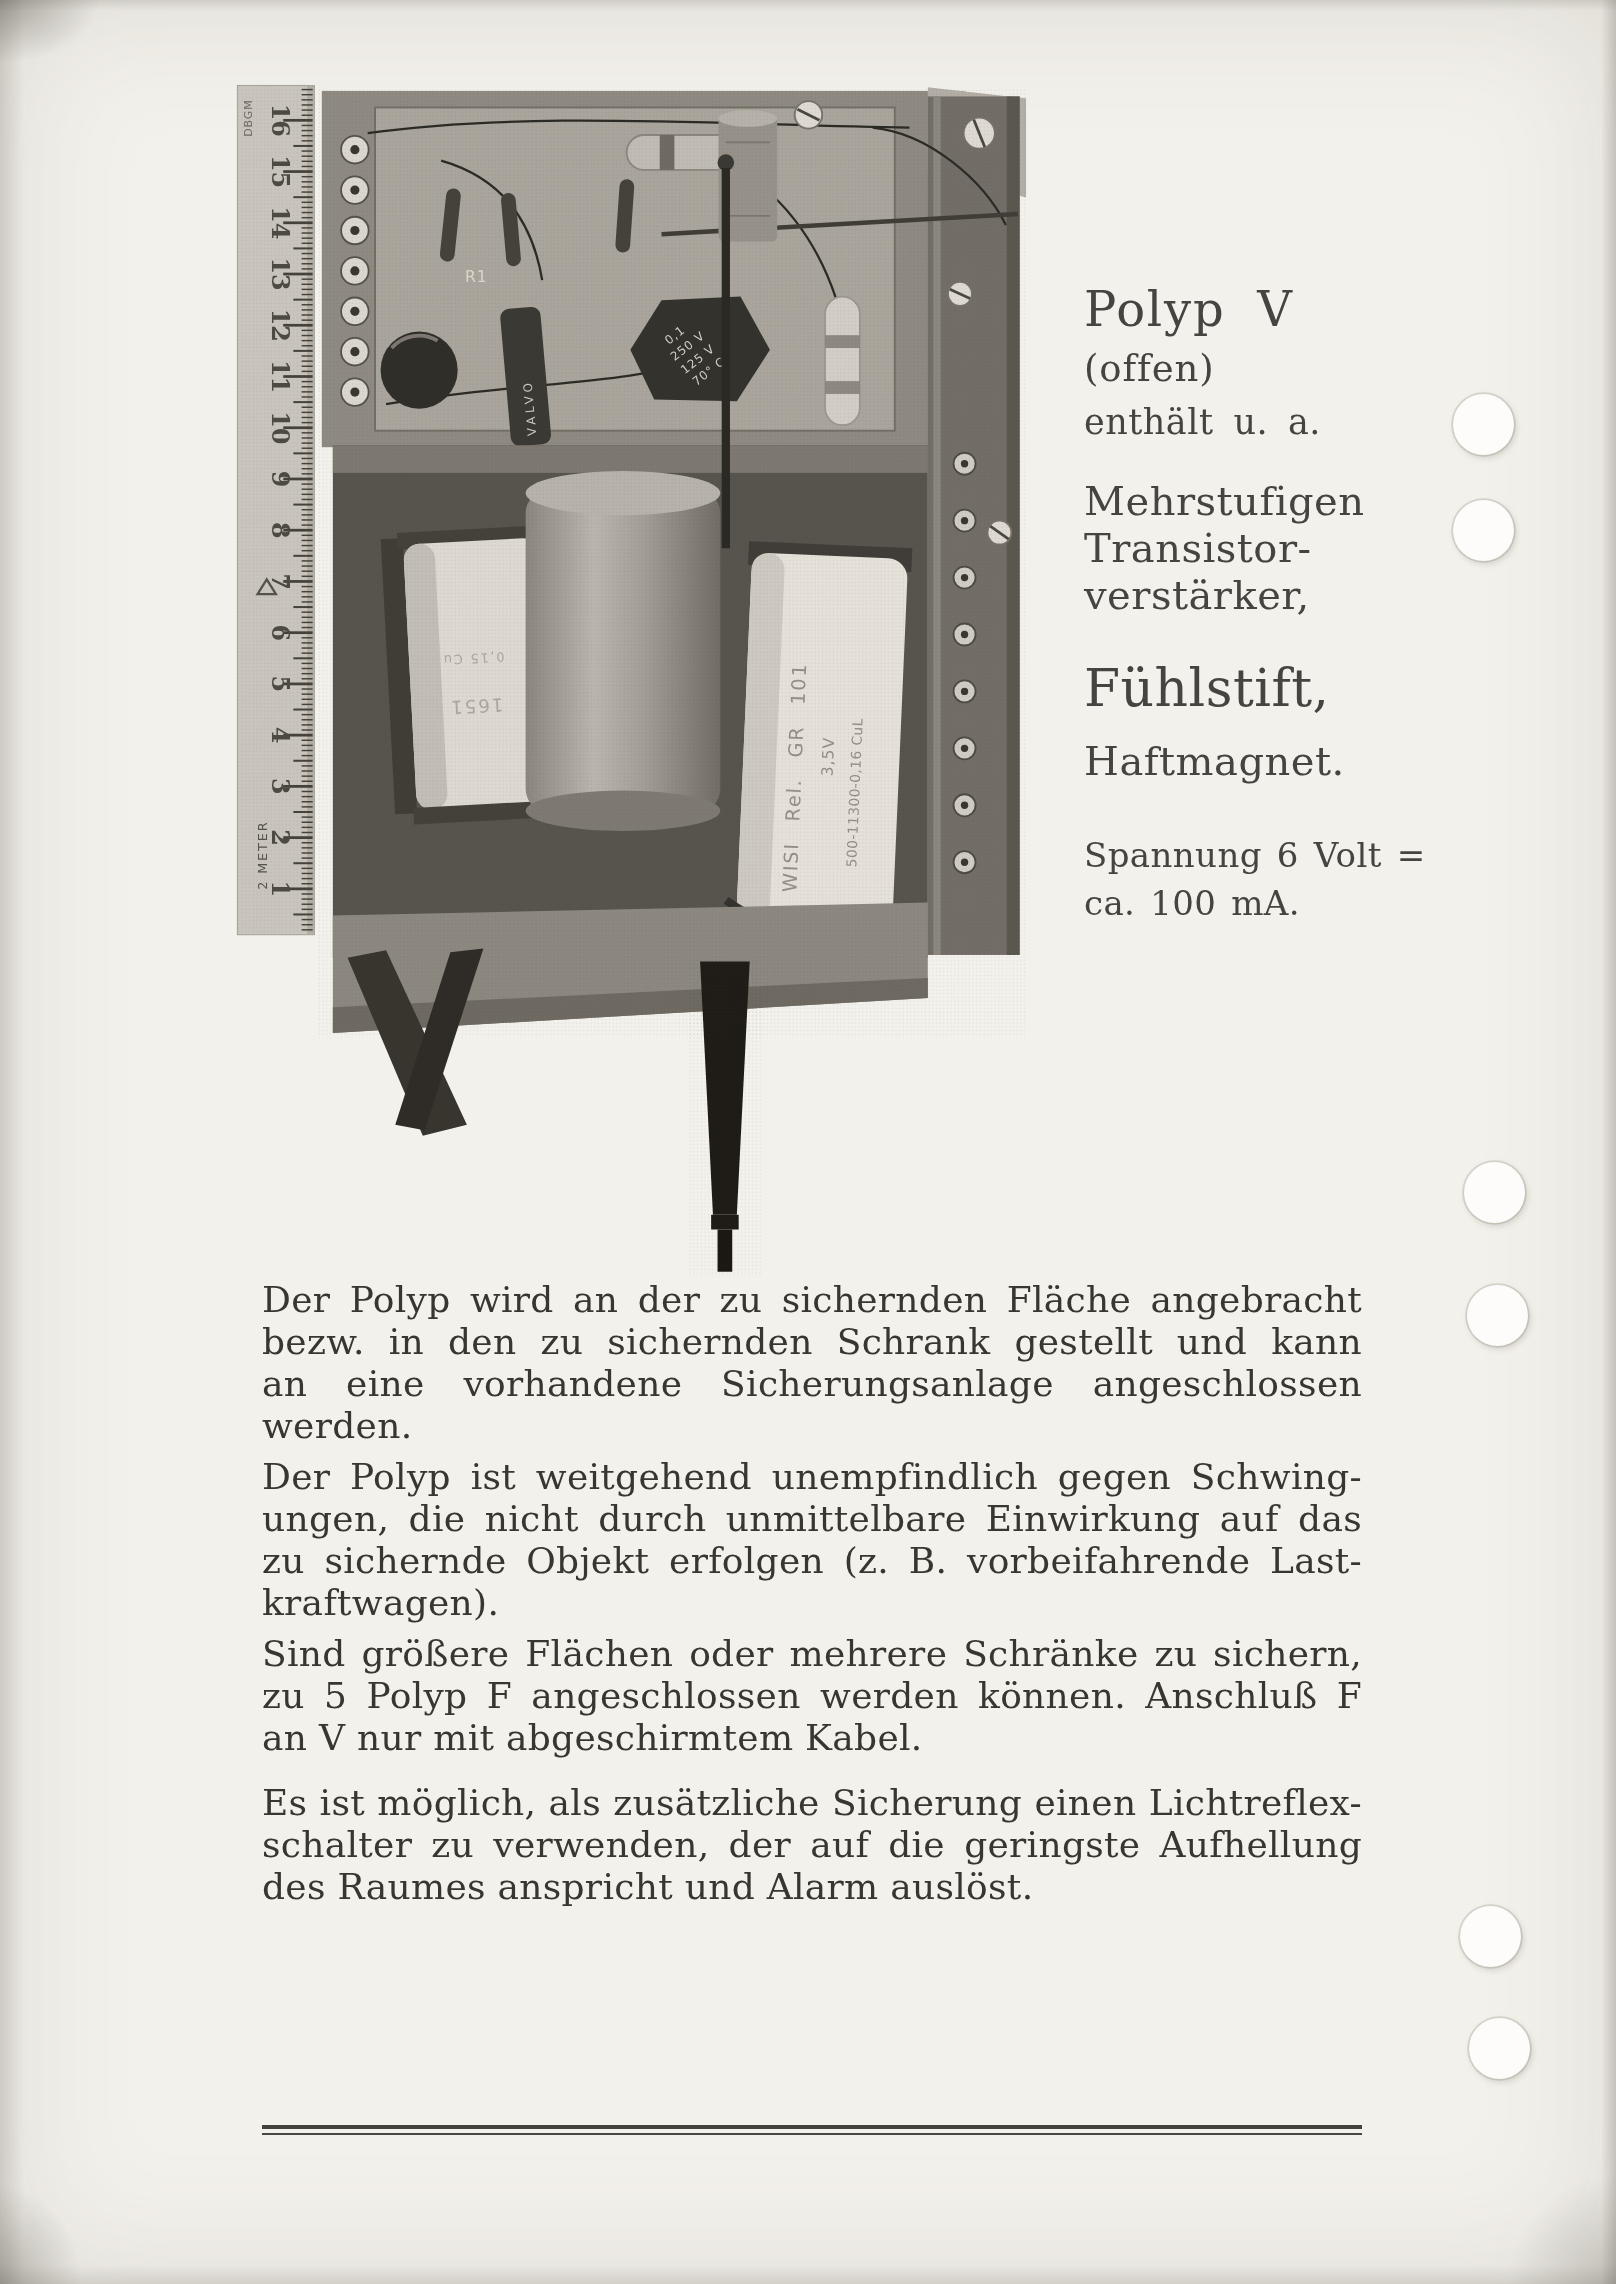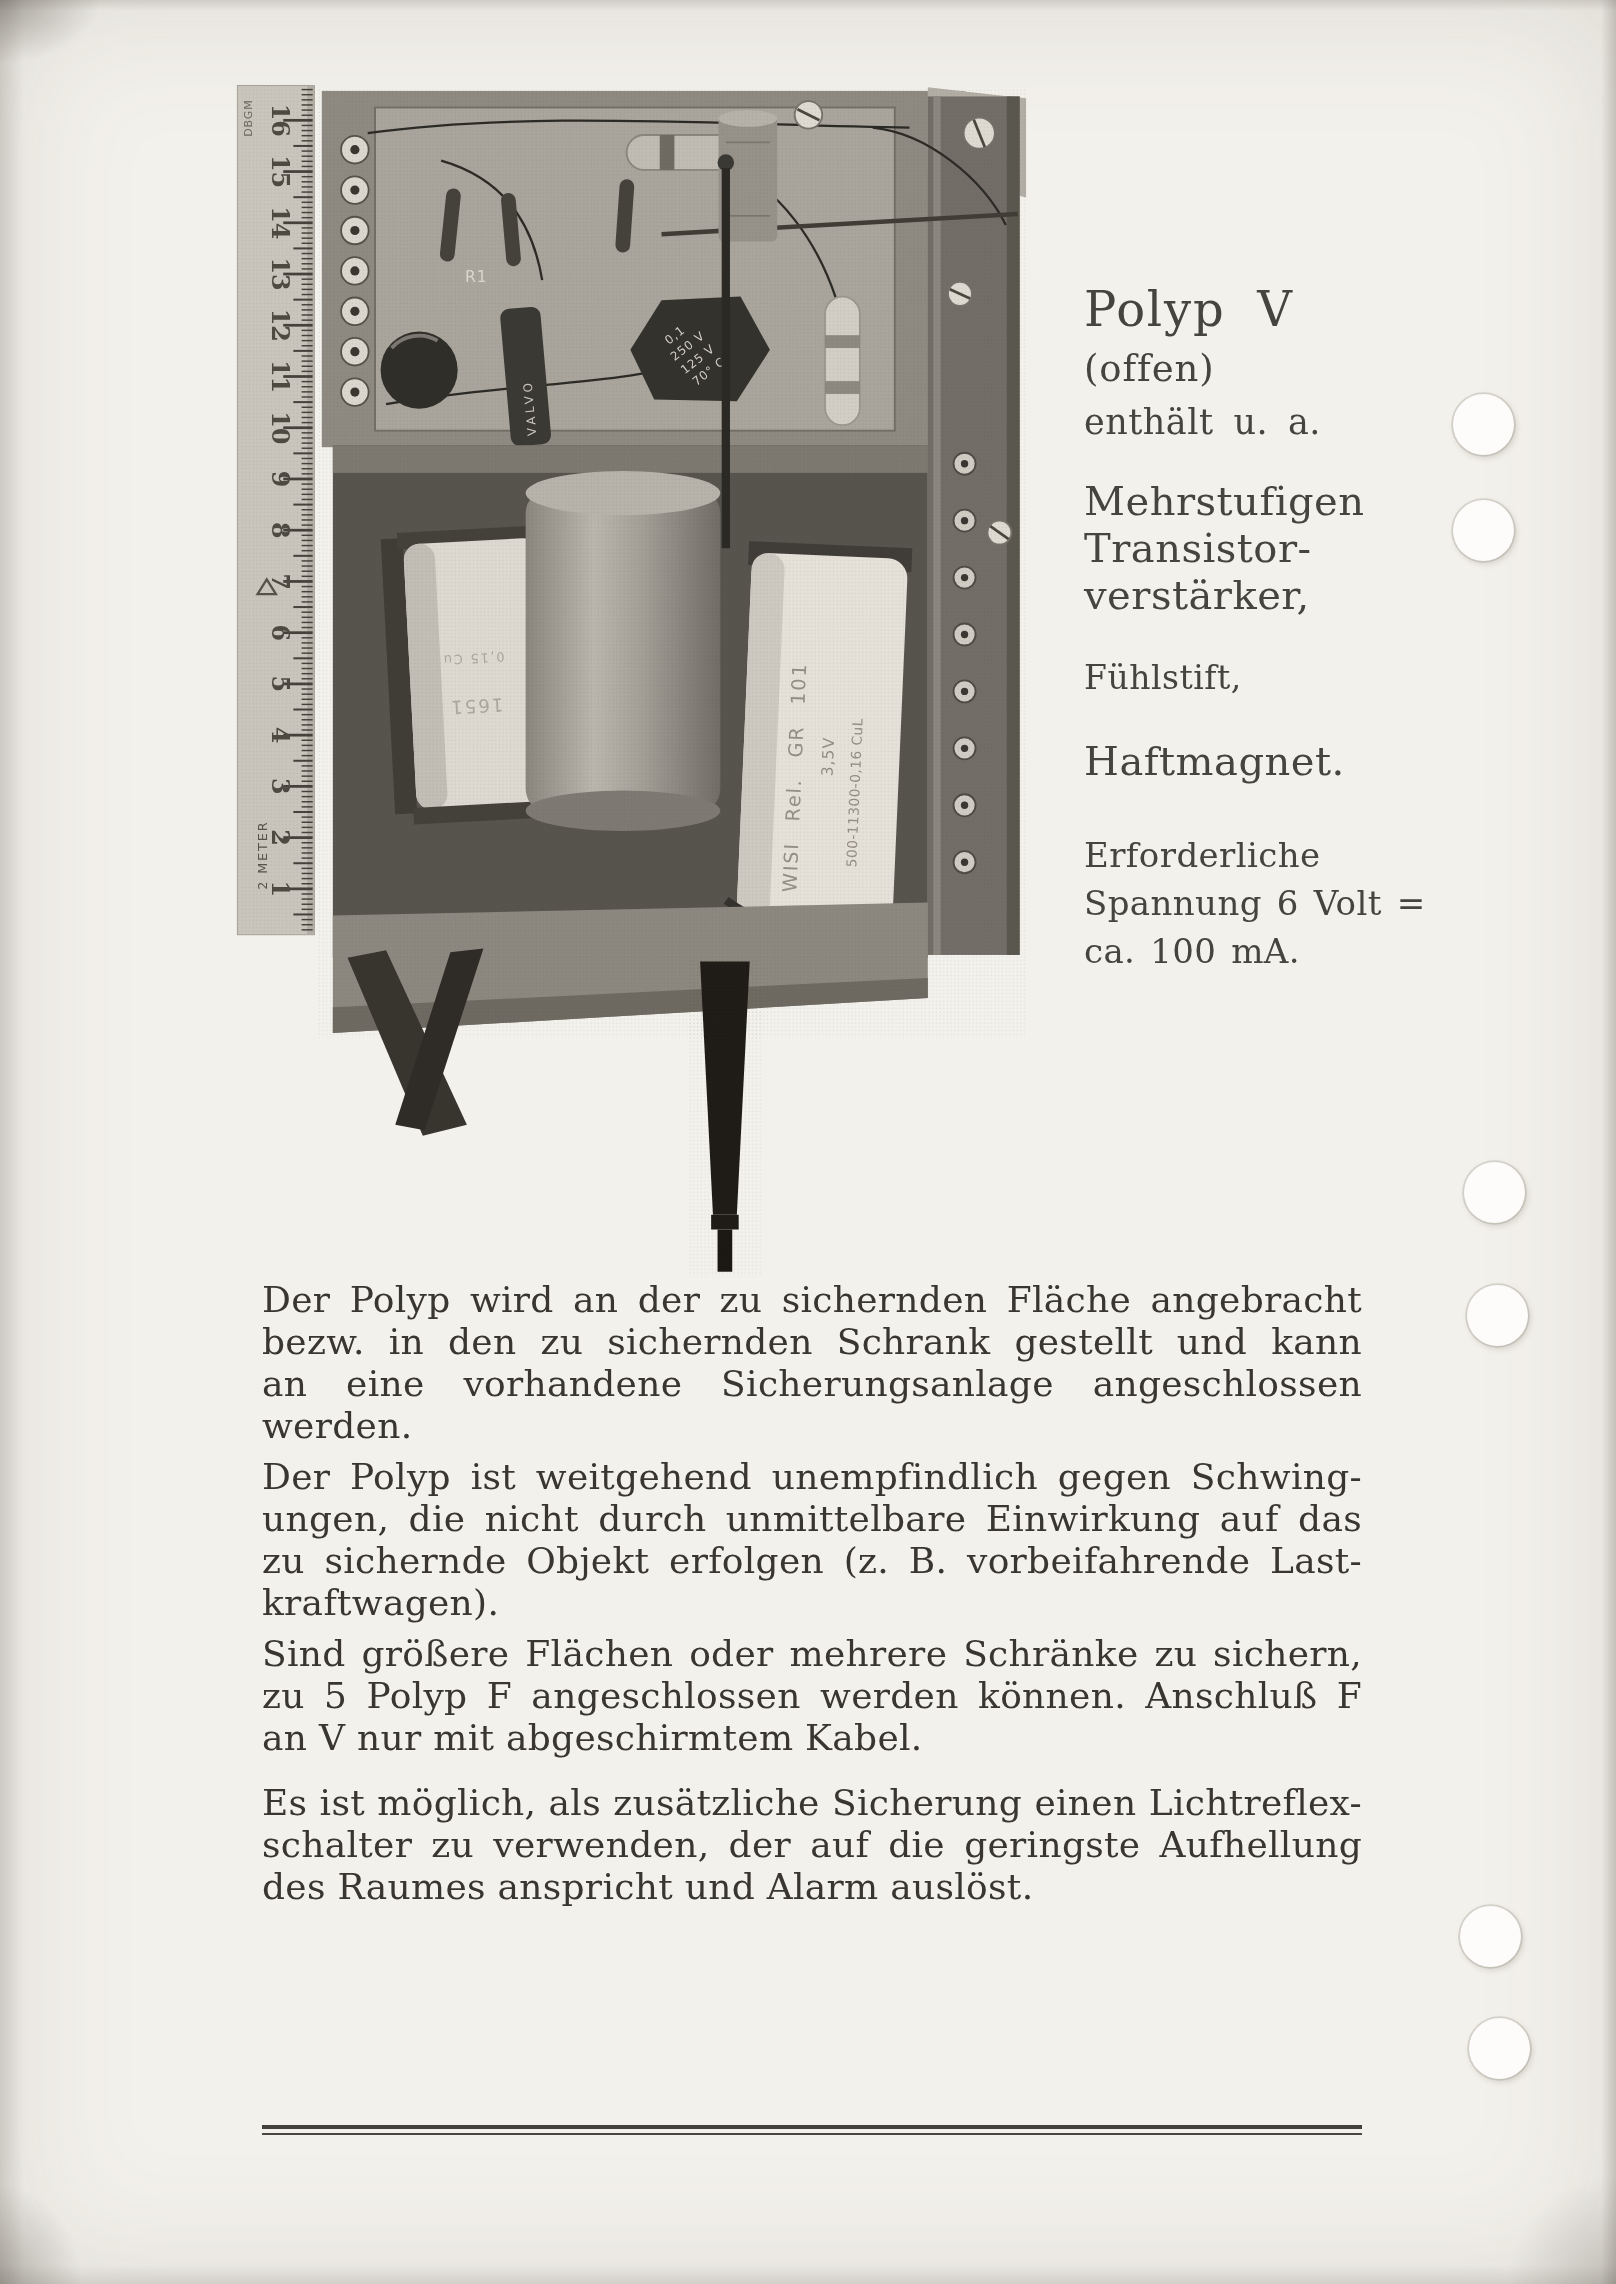--- a/index.html
+++ b/index.html
@@ -37,21 +37,21 @@
   .ls1{font-size:21px;letter-spacing:2px;word-spacing:14px;}
   .ls2{font-size:17px;letter-spacing:1px;}
   .ls3{font-size:15px;letter-spacing:.5px;}
 
   .caption{position:absolute;left:1084px;top:0;width:386px;height:1029px;color:#454440;}
   .caption>div{position:absolute;left:0;white-space:nowrap;}
   .cap-title{top:281px;font-size:48px;letter-spacing:1.8px;word-spacing:14.7px;}
   .cap-offen{top:347px;font-size:37px;letter-spacing:0.9px;}
   .cap-enthaelt{top:402px;font-size:35px;letter-spacing:0.5px;word-spacing:8.3px;}
   .cap-amp{top:478px;font-size:40px;line-height:47px;letter-spacing:0.5px;}
-  .cap-stylus{top:658px;font-size:33px;letter-spacing:0.5px;text-align:right;}
+  .cap-stylus{top:658px;font-size:52px;letter-spacing:0.5px;text-align:right;}
   .cap-magnet{top:738px;font-size:40px;letter-spacing:0.5px;}
   .cap-power{top:831px;font-size:34px;line-height:48px;letter-spacing:0.4px;word-spacing:3.7px;}
 
   .bodytext{position:absolute;left:262px;top:1279px;width:1100px;font-size:36px;
     line-height:42px;color:#38362f;letter-spacing:0.3px;}
   .para+.para{margin-top:9.2px;}
   .para:nth-of-type(4),.para:nth-of-type(5){margin-top:23px;}
   .bline{text-align:justify;text-align-last:justify;}
   .bline:last-child{text-align-last:left;}
 
@@ -465,21 +465,20 @@
     <div class="cap-offen">(offen)</div>
     <div class="cap-enthaelt">enthält u. a.</div>
     <div class="cap-amp">
       <div>Mehrstufigen</div>
       <div>Transistor-</div>
       <div>verstärker,</div>
     </div>
     <div class="cap-stylus">Fühlstift,</div>
     <div class="cap-magnet">Haftmagnet.</div>
     <div class="cap-power">
-      <div>Erforderliche</div>
       <div>Spannung 6 Volt =</div>
       <div>ca. 100 mA.</div>
     </div>
   </aside>
 
   <section class="bodytext">
     <div class="para">
         <div class="bline">Der Polyp wird an der zu sichernden Fläche angebracht</div>
         <div class="bline">bezw. in den zu sichernden Schrank gestellt und kann</div>
         <div class="bline">an eine vorhandene Sicherungsanlage angeschlossen</div>

